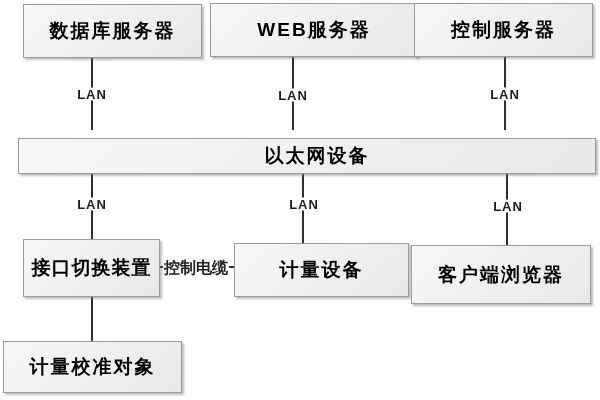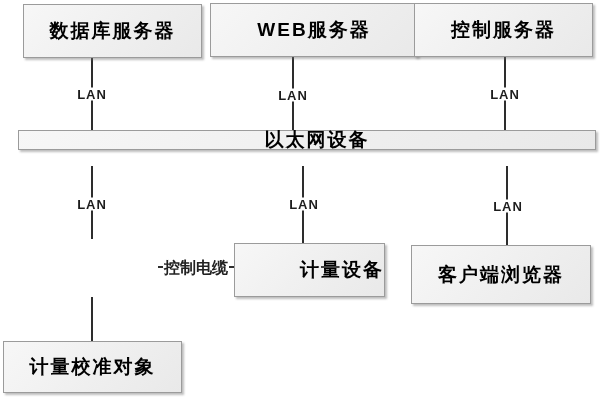--- a/index.html
+++ b/index.html
@@ -22,23 +22,23 @@
     justify-content: center;
     font-weight: bold;
     font-size: 19px;
     letter-spacing: 2px;
     color: #000000;
     white-space: nowrap;
   }
   .node-db      { left: 3px;   top: 4px;   width: 179px; height: 54px; margin-left: 20px; }
   .node-web     { left: 210px; top: 3px;   width: 208px; height: 54px; }
   .node-ctrl    { left: 414px; top: 3px;   width: 179px; height: 54px; }
-  .node-eth     { left: 18px;  top: 130px; width: 578px; height: 20px; padding-left: 20px; }
+  .node-eth     { left: 18px;  top: 138px; width: 578px; height: 36px; padding-left: 20px; }
   .node-iface   { left: 23px;  top: 239px; width: 137px; height: 58px; letter-spacing: 1px; }
-  .node-meter   { left: 234px; top: 243px; width: 151px; height: 54px; justify-content: flex-end; }
+  .node-meter   { left: 234px; top: 243px; width: 175px; height: 54px; }
   .node-client  { left: 411px; top: 245px; width: 180px; height: 59px; }
   .node-calib   { left: 3px;   top: 341px; width: 179px; height: 52px; }
 
   .vline {
     position: absolute;
     width: 2px;
     background: #2d2d2d;
   }
   .v1 { left: 91px;  top: 58px;  height: 72px; }
   .v2 { left: 292px; top: 57px;  height: 73px; }
@@ -110,20 +110,23 @@
   </div>
   <div class="node node-web">
     <span>WEB服务器</span>
   </div>
   <div class="node node-ctrl">
     <span>控制服务器</span>
   </div>
   <div class="node node-eth">
     <span>以太网设备</span>
   </div>
+  <div class="node node-iface">
+    <span>接口切换装置</span>
+  </div>
   <div class="node node-meter">
     <span>计量设备</span>
   </div>
   <div class="node node-calib">
     <span>计量校准对象</span>
   </div>
   <div class="node node-client">
     <span>客户端浏览器</span>
   </div>
 

